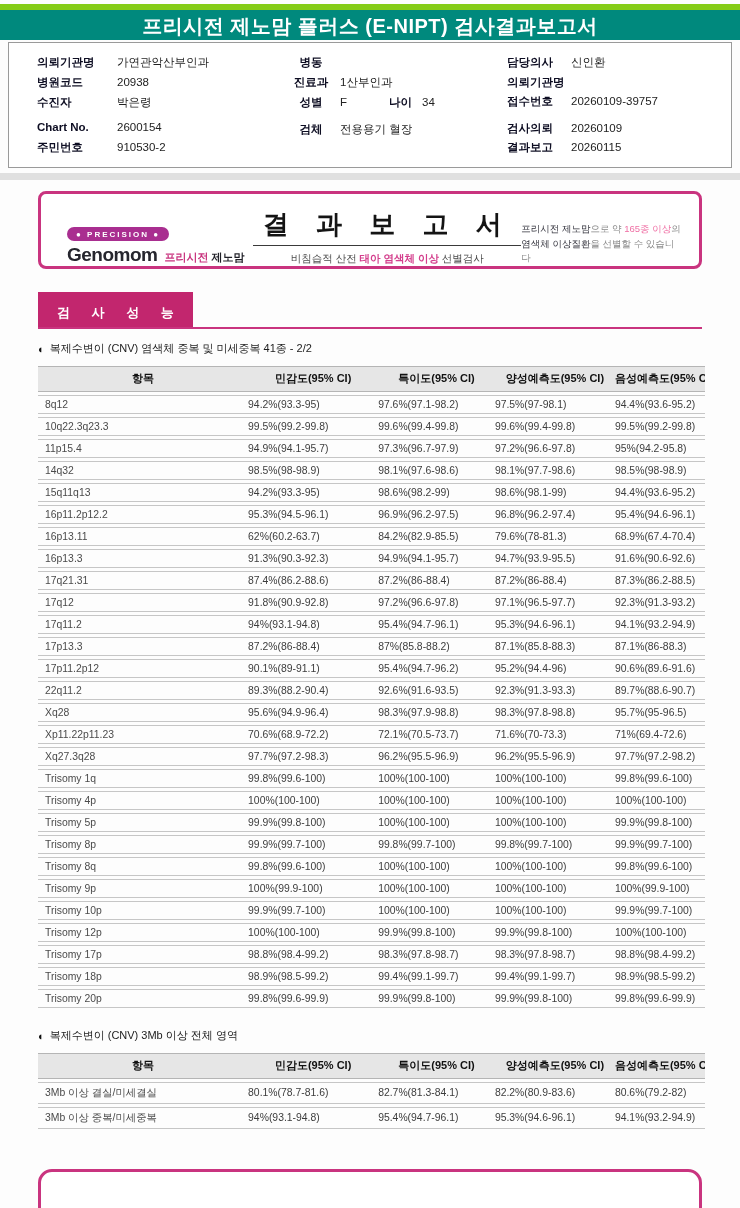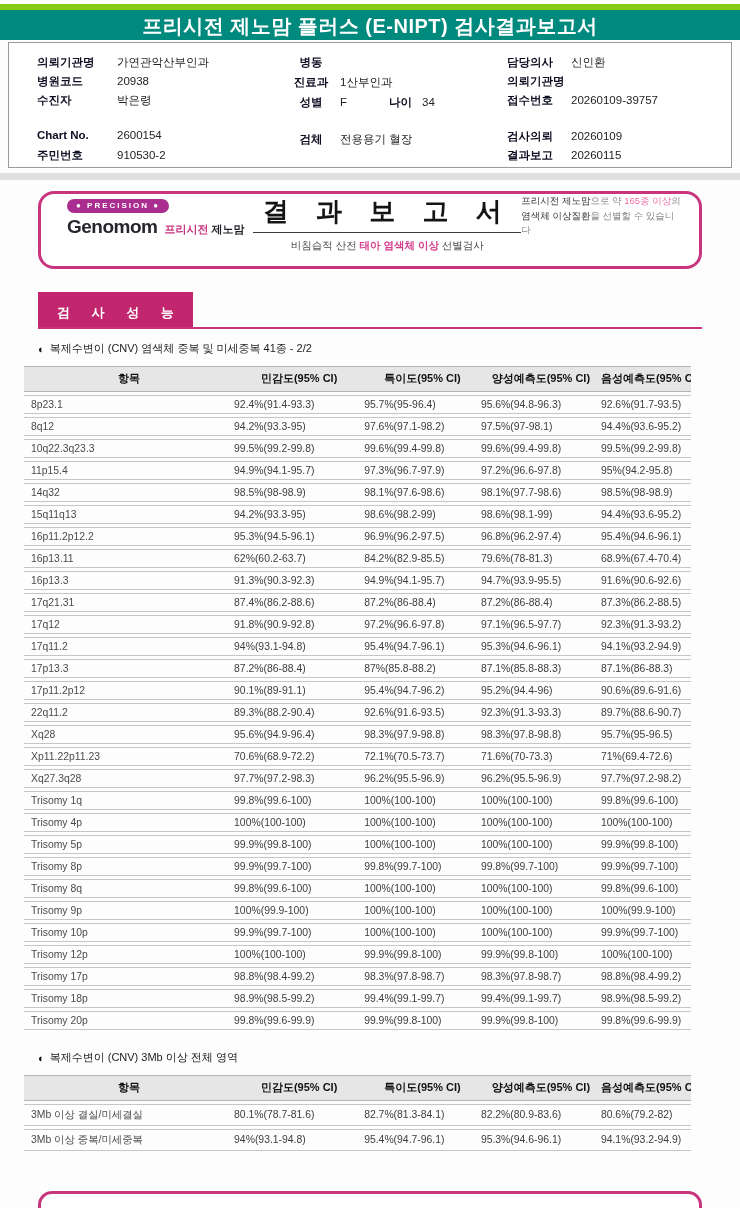--- a/index.html
+++ b/index.html
@@ -13,29 +13,29 @@
 
   
   .info-panel { margin:2px 8px 0; border:1px solid #9a9a9a; background:#fff;
                 padding:12px 14px 12px 28px; display:flex; font-size:11.5px; height:126px; }
   .info-col { display:flex; flex-direction:column; gap:5px; }
   .col1 { width:245px; } .col2 { width:225px; } .col3 { flex:1; }
   .info-row { display:flex; align-items:baseline; min-height:14px; }
   .info-label { font-weight:bold; color:#0d0d22; flex-shrink:0; }
   .col1 .info-label { width:80px; } .col2 .info-label { width:58px;text-align:center; } .col3 .info-label { width:64px; }
   .info-value { color:#222; }
-  .gap-above { margin-top:17px; }
+  .gap-above { margin-top:7px; }
   .inline-pair { display:flex; align-items:baseline; }
   .age-label { font-weight:bold; color:#0d0d22; margin:0 10px 0 42px; }
 
   .gray-strip { margin-top:5px; height:7px; background:#e0e0e0; }
 
   
-  .banner { margin:11px 38px 0; height:78px; border:3px solid #c9347f; border-radius:16px;
-            display:flex; align-items:flex-start; padding:0 18px 0 26px; background:#fff; }
+  .banner { margin:11px 38px 0; height:78px; border:3px solid #c9347f; border-radius:8px;
+            display:flex; align-items:flex-end; padding:0 18px 0 26px; background:#fff; }
   .banner-left { width:196px; }
   .precision-badge { display:inline-block; background:#a92e90; color:#fff; font-size:8px;
                      font-weight:bold; letter-spacing:2px; padding:2.5px 9px; border-radius:9px; }
   .brand-line { margin-top:3px; display:flex; align-items:baseline; gap:7px; }
   .brand-en { font-size:19px; font-weight:800; color:#26262e; letter-spacing:-0.5px; }
   .brand-kr-accent { font-size:11px; font-weight:bold; color:#c9347f; }
   .brand-kr { font-size:11px; font-weight:bold; color:#1e1e26; margin-left:-4px; }
   .banner-center { flex:1; text-align:center; }
   .banner-title { font-size:26px; font-weight:bold; color:#141414; letter-spacing:10px; white-space:nowrap; }
   .banner-underline { width:268px; border-bottom:1.5px solid #3a3a3a; margin:3px auto 6px; }
@@ -49,21 +49,21 @@
   .section-wrap { margin:23px 38px 0; border-bottom:2px solid #c9347f; }
   .section-label { display:inline-block; background:#c2266e; color:#fff; font-size:13px;
                    font-weight:bold; letter-spacing:9px; padding:12px 10px 5px 19px; }
 
   
   .caption { margin:12px 38px 0; font-size:11px; color:#1c1c1c; display:flex; align-items:center; gap:5px; }
   .caption-bullet { font-size:11px; color:#111; }
   .caption2 { margin-top:17px; }
 
   
-  table { width:667px; margin:7px 24px 0; border-collapse:separate; border-spacing:0 3px;
+  table { width:667px; margin:7px 38px 0; border-collapse:separate; border-spacing:0 3px;
           font-size:10.4px; color:#3c3c3c; table-layout:fixed; }
   col.c-item { width:31.5%; } col.c1 { width:19.5%; } col.c2 { width:17.5%; }
   col.c3 { width:18%; } col.c4 { width:13.5%; }
   thead th { background:#e6e6e6; color:#111; font-weight:bold; font-size:11px;
              border-top:1px solid #b5b5b5; border-bottom:1px solid #b5b5b5;
              padding:4px 0 5px; text-align:center; white-space:nowrap; overflow:hidden; }
   tbody td { border-top:1px solid #c6c6c6; border-bottom:1px solid #c6c6c6;
              padding:2.5px 0 3.5px; text-align:left; white-space:nowrap; overflow:hidden; }
   tbody td:first-child { padding-left:7px; color:#4a4a4a; }
 
@@ -194,27 +194,20 @@
         <tr>
           <th>항목</th>
           <th>민감도(95% CI)</th>
           <th>특이도(95% CI)</th>
           <th>양성예측도(95% CI)</th>
           <th>음성예측도(95% CI)</th>
         </tr>
       </thead>
     <tbody>
         <tr>
-          <td>8p23.1</td>
-          <td>92.4%(91.4-93.3)</td>
-          <td>95.7%(95-96.4)</td>
-          <td>95.6%(94.8-96.3)</td>
-          <td>92.6%(91.7-93.5)</td>
-        </tr>
-        <tr>
           <td>8q12</td>
           <td>94.2%(93.3-95)</td>
           <td>97.6%(97.1-98.2)</td>
           <td>97.5%(97-98.1)</td>
           <td>94.4%(93.6-95.2)</td>
         </tr>
         <tr>
           <td>10q22.3q23.3</td>
           <td>99.5%(99.2-99.8)</td>
           <td>99.6%(99.4-99.8)</td>

